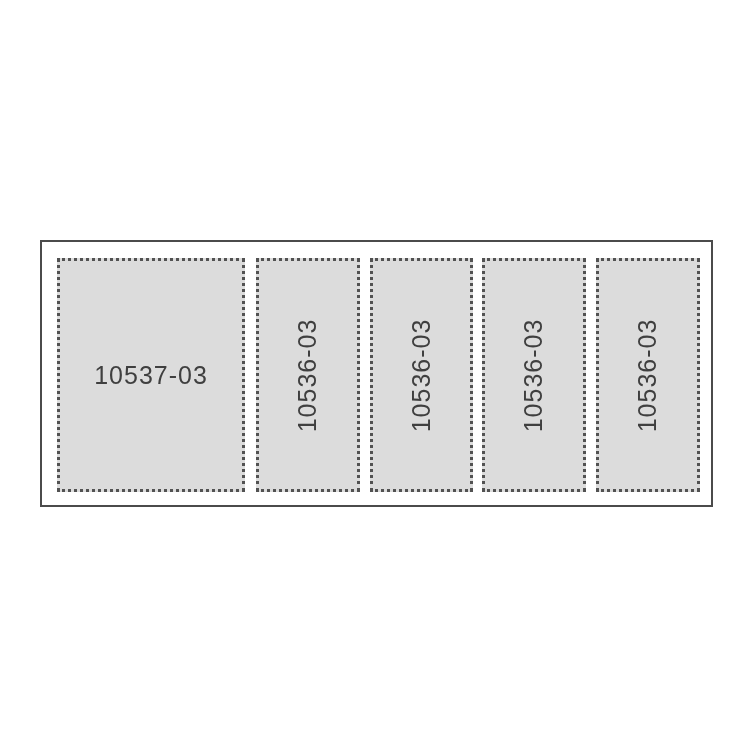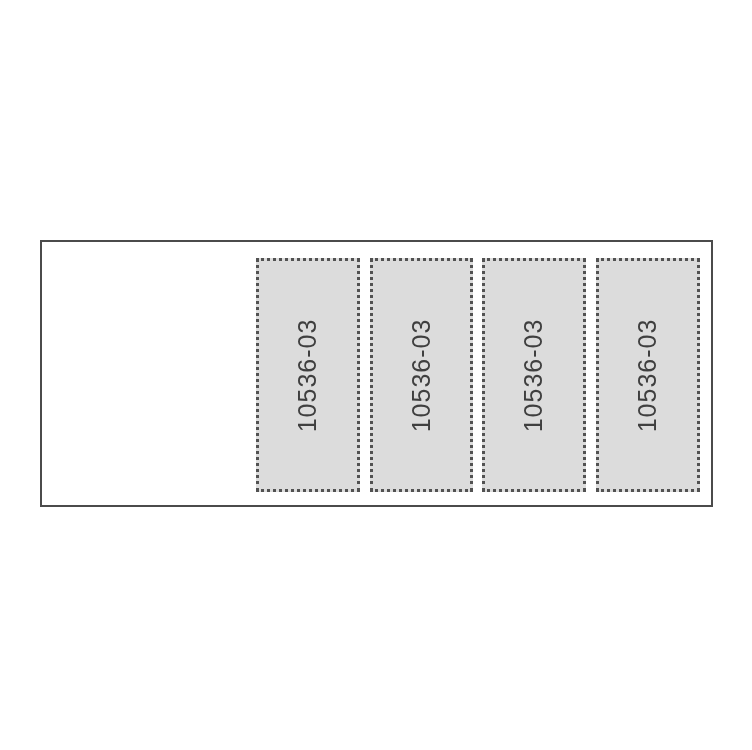--- a/index.html
+++ b/index.html
@@ -51,20 +51,23 @@
   .panel.p3 { left: 328px; width: 103px; }
   .panel.p4 { left: 440px; width: 104px; }
   .panel.p5 { left: 554px; width: 104px; }
 </style>
 </head>
 <body>
 
 <div class="canvas">
   <div class="sheet-outline">
 
+    <div class="panel p1">
+      <span class="panel-label">10537-03</span>
+    </div>
 
     <div class="panel p2">
       <span class="panel-label vertical">10536-03</span>
     </div>
 
     <div class="panel p3">
       <span class="panel-label vertical">10536-03</span>
     </div>
 
     <div class="panel p4">

